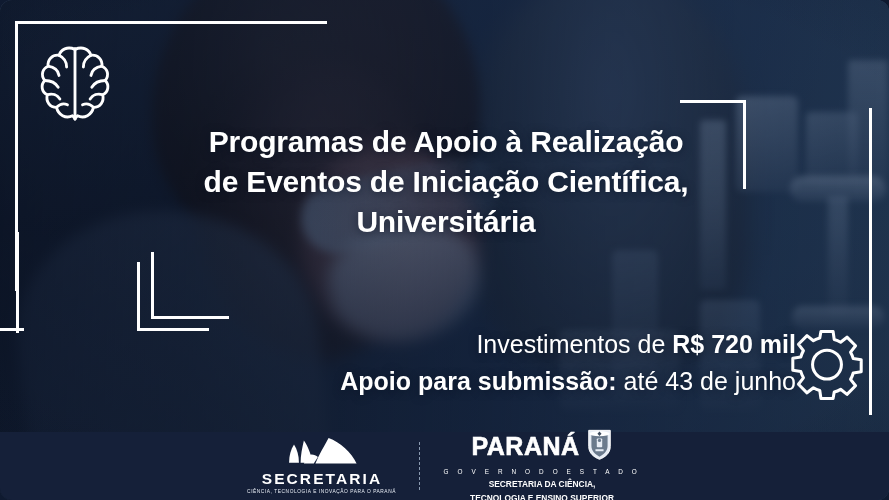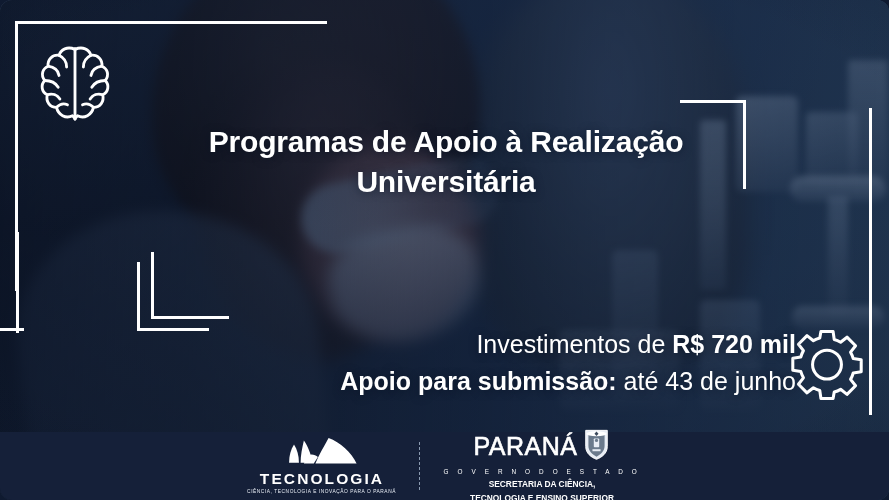--- a/index.html
+++ b/index.html
@@ -150,21 +150,21 @@
     display:flex;align-items:center;justify-content:center;gap:0;
   }
   .footer-inner{display:flex;align-items:center;}
   .araucaria{display:flex;flex-direction:column;align-items:center;width:150px;}
   .ara-word{color:#fff;font-weight:700;font-size:15.5px;letter-spacing:2.1px;line-height:16px;margin-top:1px;}
   .ara-tag{color:#e9eef6;font-size:3.6px;letter-spacing:.42px;line-height:6px;margin-top:2px;
            transform:scale(1.34);transform-origin:center;white-space:nowrap;}
   .divider{width:0;height:48px;border-left:1.5px dashed #9fb0c6;margin:0 22px;opacity:.85;}
   .parana{display:flex;flex-direction:column;align-items:center;width:200px;}
   .pr-top{display:flex;align-items:center;gap:6px;}
-  .pr-word{color:#fff;font-weight:400;font-size:25px;letter-spacing:.5px;line-height:25px;
+  .pr-word{color:#fff;font-weight:700;font-size:25px;letter-spacing:.5px;line-height:25px;
            -webkit-text-stroke:.6px #fff;}
   .pr-gov{color:#fff;font-size:6.4px;letter-spacing:3.6px;line-height:9px;margin-top:3px;white-space:nowrap;}
   .pr-sec{color:#fff;font-size:8.4px;font-weight:700;line-height:10.5px;text-align:left;margin-top:3px;white-space:nowrap;}
 </style>
 </head>
 <body>
 
 <div class="stage">
 
   <div class="photo">
@@ -230,41 +230,42 @@
                l6.6 8.4 -11.3 11.3 -8.4-6.6 a35 35 0 0 1 -8.4 3.5 L58 94 h-16
                l-1.5-10.5 a35 35 0 0 1 -8.4-3.5 l-8.4 6.6 -11.3-11.3 6.6-8.4
                a35 35 0 0 1 -3.5-8.4 L5 57 v-16 l10.5-1.5 a35 35 0 0 1 3.5-8.4
                l-6.6-8.4 11.3-11.3 8.4 6.6 a35 35 0 0 1 8.4-3.5 z"></path>
       <circle cx="50" cy="49.5" r="19"></circle>
     </svg>
   </div>
 
   <div class="headline">
     <span class="ln">Programas de Apoio à Realização</span>
+    <span class="ln">de Eventos de Iniciação Científica,</span>
     <span class="ln">Universitária</span>
   </div>
 
   <div class="subblock">
     <span class="sl"><span>Investimentos de </span><b>R$ 720 mil</b></span>
     <span class="sl"><b>Apoio para submissão:</b><span> até 43 de junho</span></span>
   </div>
 
   <div class="footer">
     <div class="footer-inner">
 
       <div class="araucaria">
         <div>
           <svg viewBox="0 0 92 34" width="76" height="28" fill="#ffffff">
             <path d="M6 30 L18 30 C18 22 16 14 12 8 C8 14 6 22 6 30 Z"></path>
             <path d="M20 30 L34 30 C33 20 29 10 24 3 C22 12 20 21 20 30 Z"></path>
             <path d="M38 31 L88 31 C82 18 68 5 54 0 C48 11 42 21 38 31 Z"></path>
             <path d="M28 21 C33 19 38 20 41 23 L36 31 L24 31 Z"></path>
           </svg>
         </div>
-        <div class="ara-word">TECNOLOGIA</div>
+        <div class="ara-word">SECRETARIA</div>
         <div class="ara-tag">CIÊNCIA, TECNOLOGIA E INOVAÇÃO PARA O PARANÁ</div>
       </div>
 
       <div class="divider"></div>
 
       <div class="parana">
         <div class="pr-top">
           <div class="pr-word">PARANÁ</div>
           <div>
             <svg viewBox="0 0 40 46" width="27" height="31">

